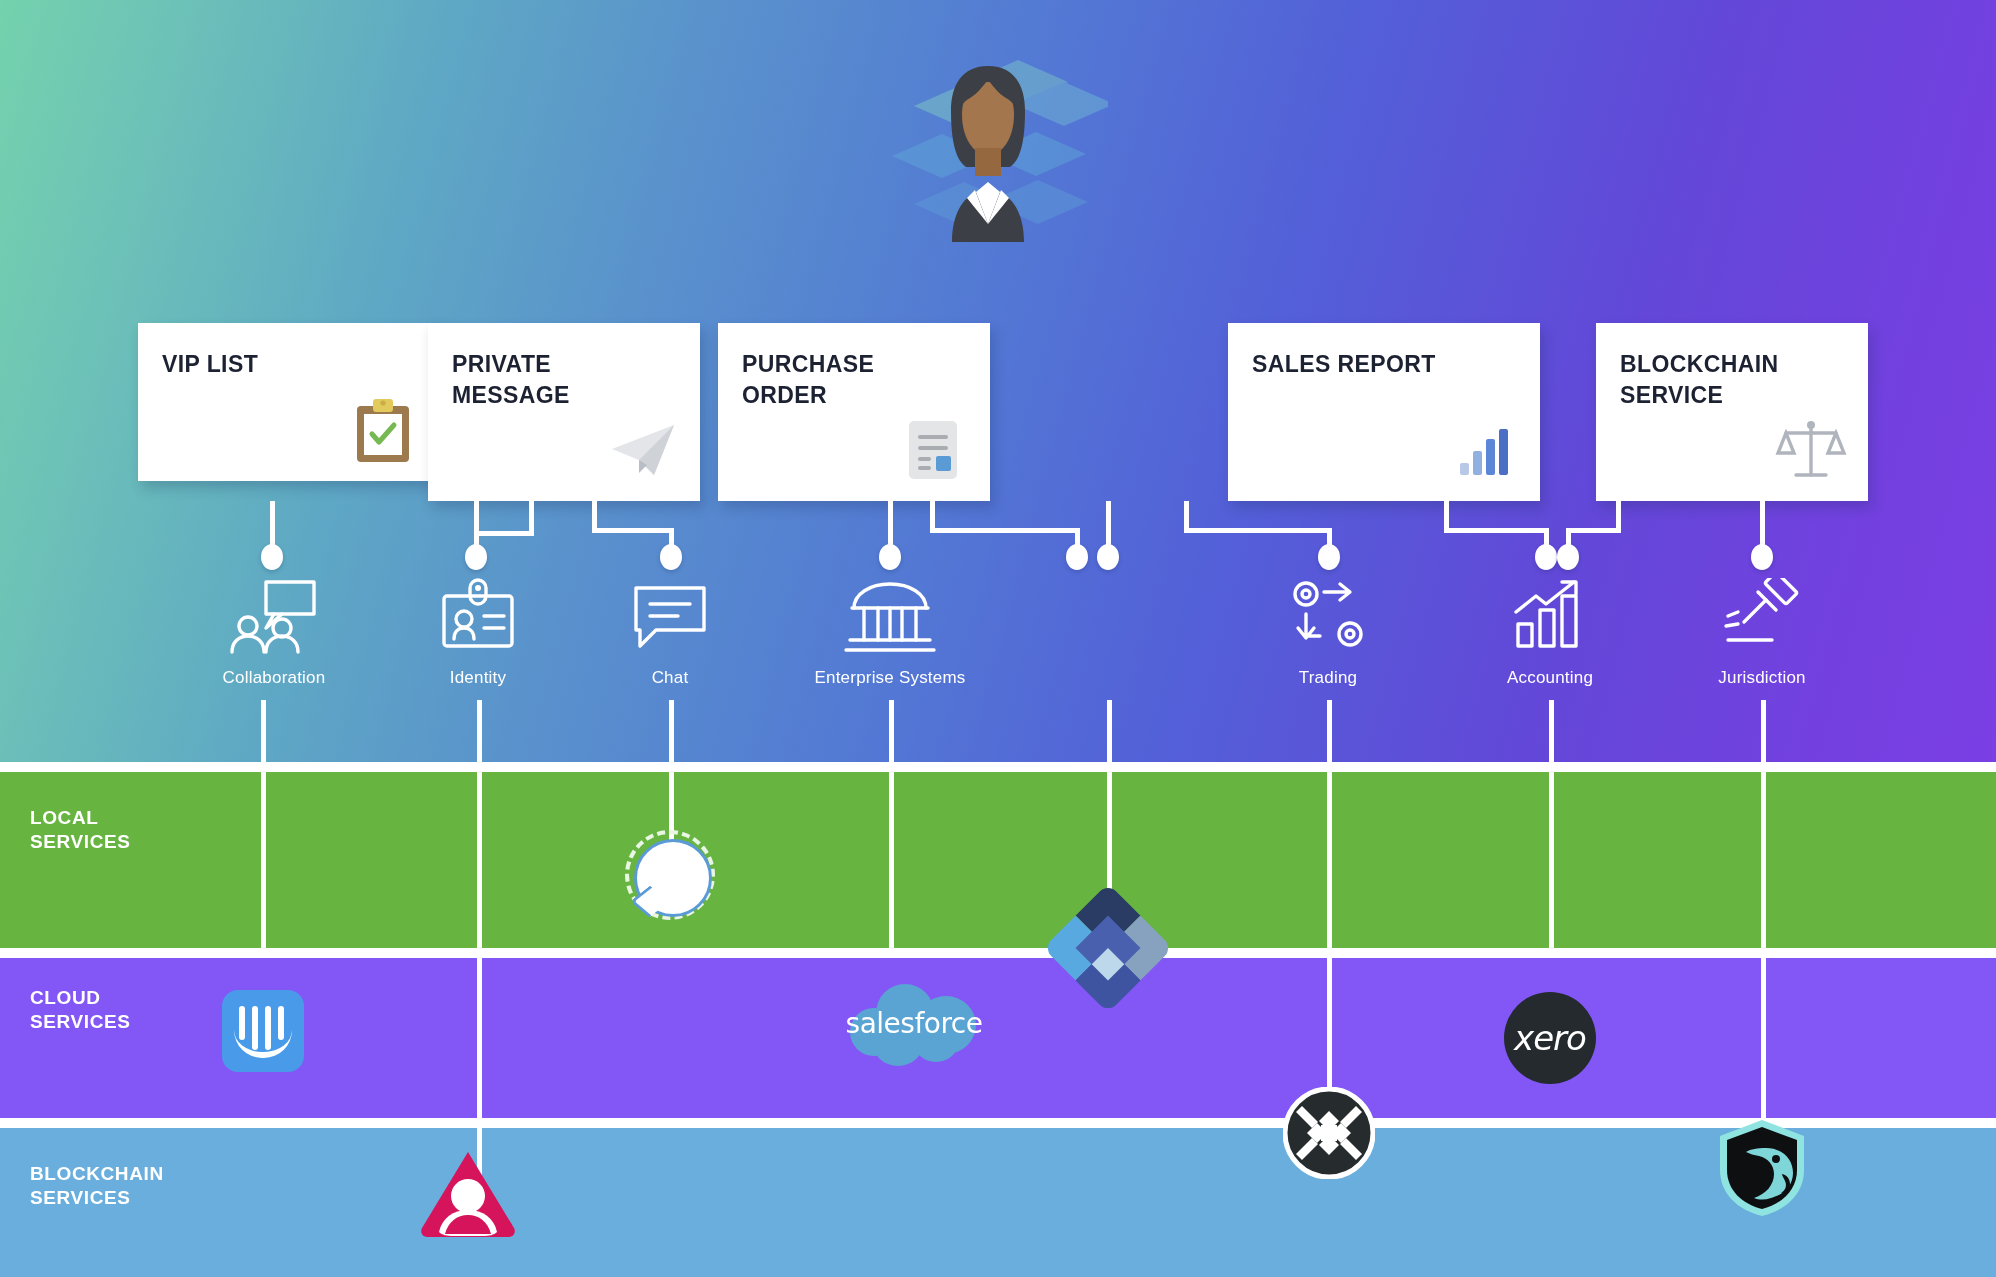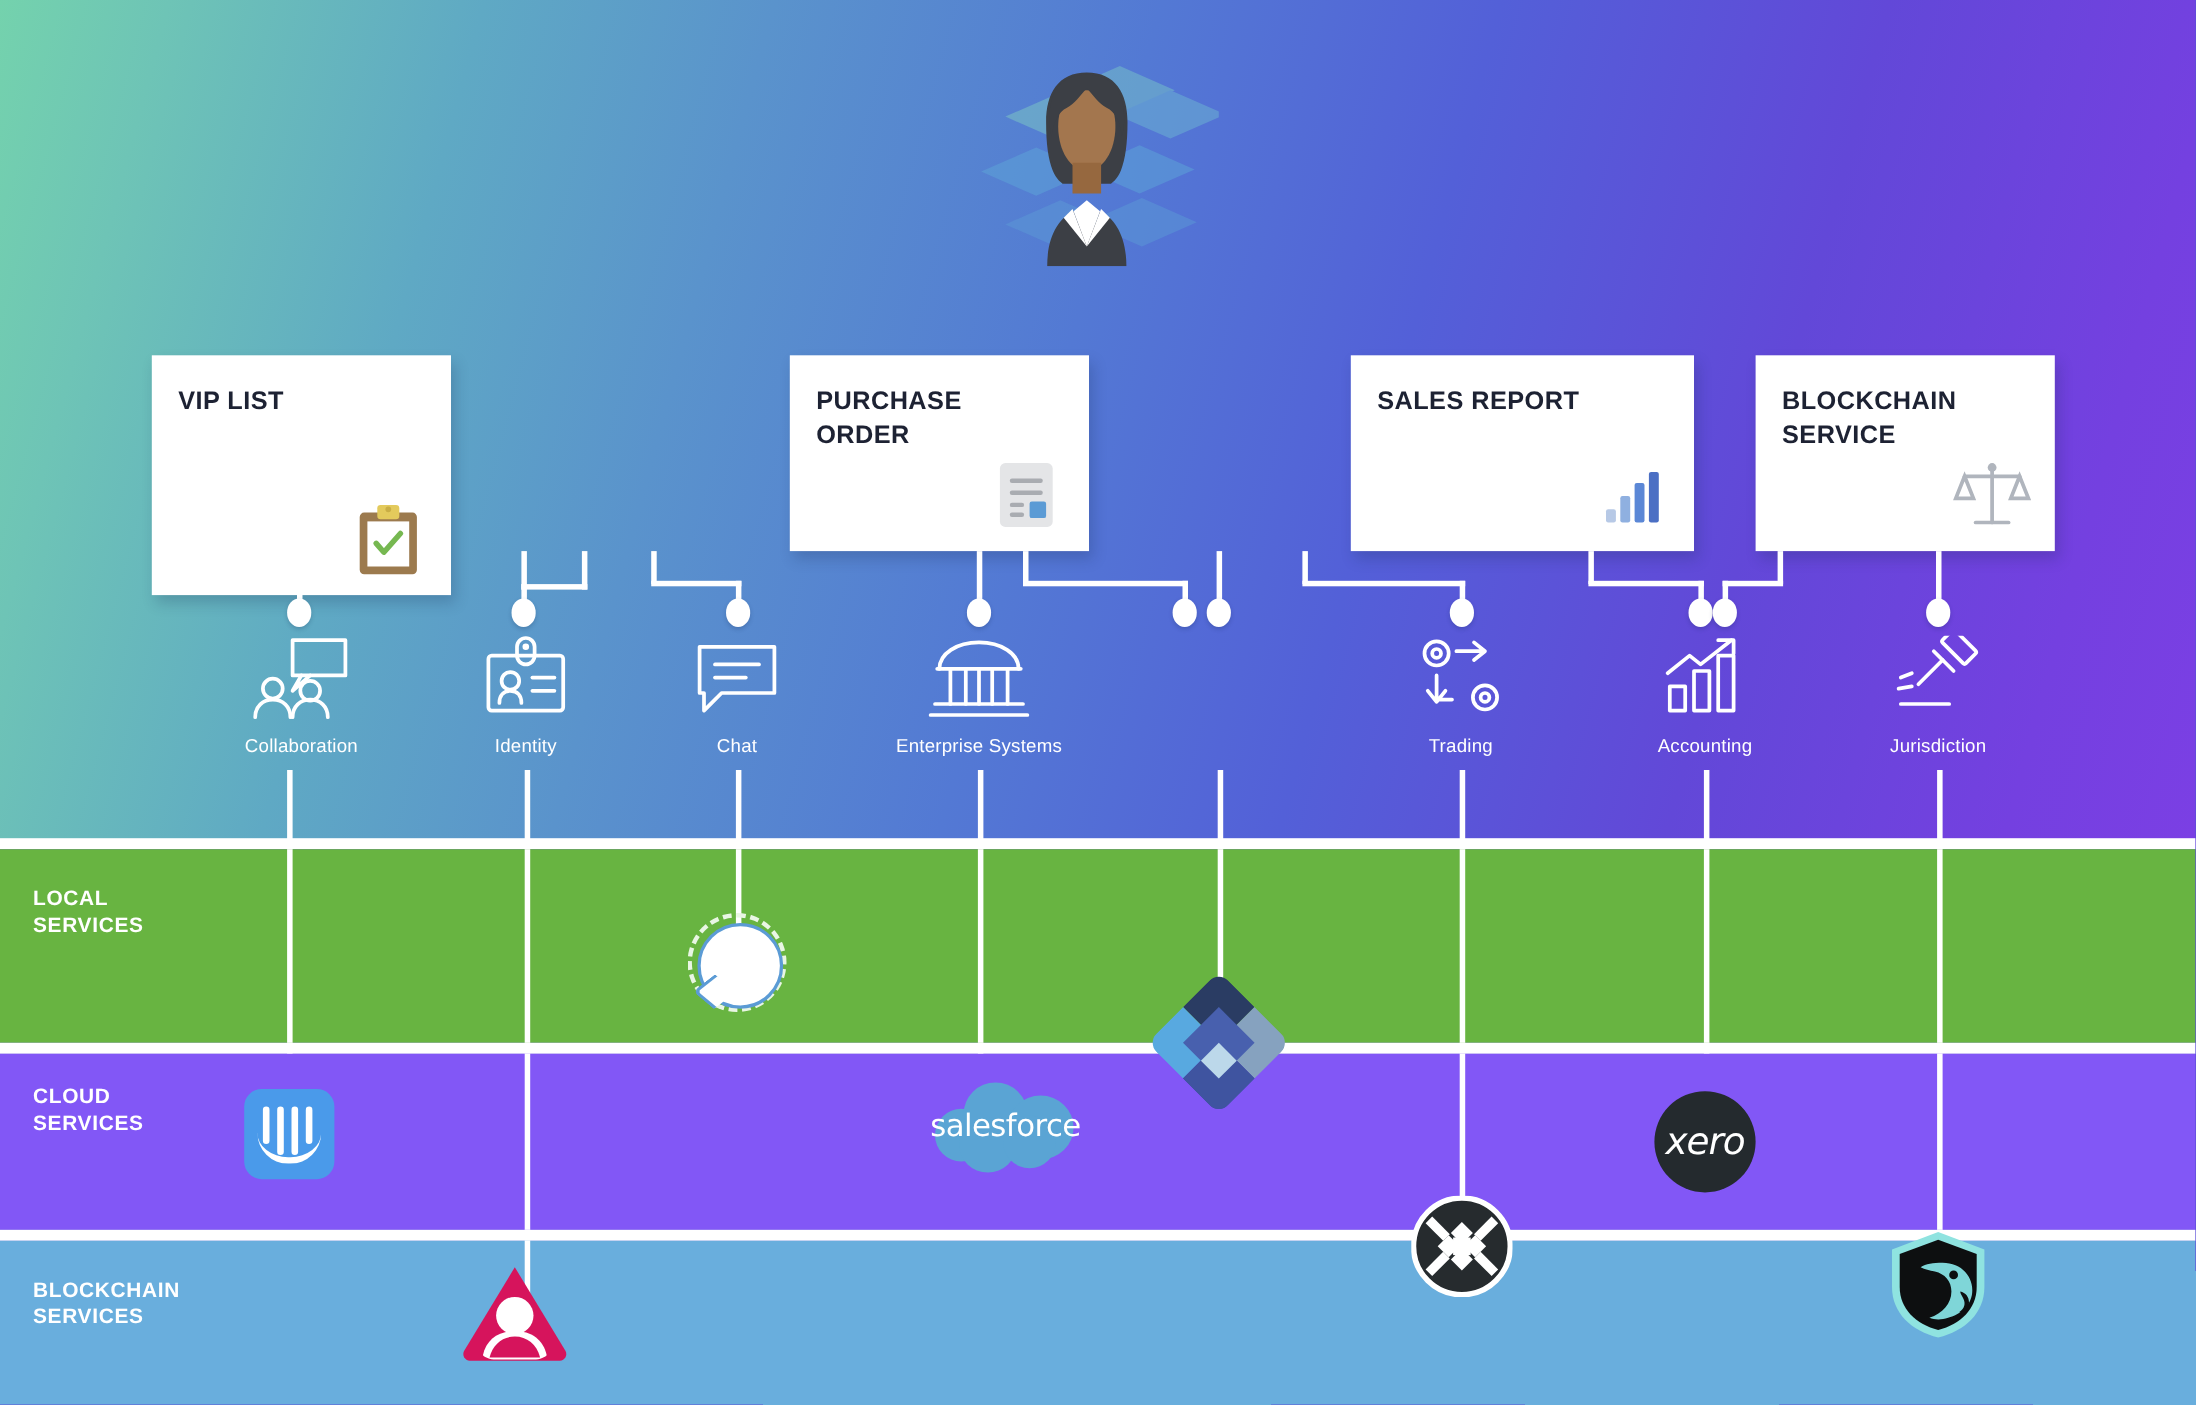--- a/index.html
+++ b/index.html
@@ -138,31 +138,40 @@
       <path d="M60 30c-18 0-26 14-26 33 0 22 11 40 26 40s26-18 26-40c0-19-8-33-26-33z" fill="#a3764e"></path>
       <path d="M60 16c-24 0-34 16-34 40 0 7 1 12 2 16 2-14 6-22 14-26 7-4 12-11 18-18 6 7 11 14 18 18 8 4 12 12 14 26 1-4 2-9 2-16 0-24-10-40-34-40z" fill="#3c3f45"></path>
       <path d="M47 96h26v28H47z" fill="#96683f"></path>
       <path d="M24 190c0-28 11-44 24-50l12 30 12-30c13 6 24 22 24 50z" fill="#3c3f45"></path>
       <path d="M48 140l12 32 12-32-12-10z" fill="#ffffff"></path>
       <path d="M47 138l13 34-21-26z" fill="#ffffff"></path>
       <path d="M73 138l-13 34 21-26z" fill="#ffffff"></path>
     </svg>
   </div>
 
-  <div class="card" style="left:138px;top:323px;width:272px;height:218px;">
+  <div class="card" style="left:138px;top:323px;width:272px;height:158px;padding-left:30px;">
     <div class="card-title">VIP LIST</div>
     <svg class="card-icon" viewBox="0 0 74 74">
       <rect x="11" y="13" width="52" height="56" rx="4" fill="#9c7a4e"></rect>
       <rect x="18" y="21" width="38" height="41" fill="#ffffff"></rect>
       <rect x="27" y="6" width="20" height="13" rx="3" fill="#e3ca5c"></rect>
       <circle cx="37" cy="10" r="2.6" fill="#c9ae45"></circle>
       <path d="M26 41l7 8 15-17" stroke="#76b851" stroke-width="5" fill="none" stroke-linecap="round" stroke-linejoin="round"></path>
     </svg>
   </div>
 
+  <div class="card" style="left:428px;top:323px;width:272px;height:178px;">
+    <div class="card-title">PRIVATE
+MESSAGE</div>
+    <svg class="card-icon" viewBox="0 0 74 74">
+      <path d="M6 36L68 12 48 62 33 47z" fill="#e3e5e8"></path>
+      <path d="M33 47l35-35-20 50z" fill="#cfd3d8"></path>
+      <path d="M33 47v13l8-8z" fill="#b9bec6"></path>
+    </svg>
+  </div>
 
   <div class="card" style="left:718px;top:323px;width:272px;height:178px;">
     <div class="card-title">PURCHASE
 ORDER</div>
     <svg class="card-icon" viewBox="0 0 74 74">
       <rect x="13" y="8" width="48" height="58" rx="5" fill="#e4e5e7"></rect>
       <rect x="22" y="22" width="30" height="4" rx="2" fill="#a9acb1"></rect>
       <rect x="22" y="33" width="30" height="4" rx="2" fill="#a9acb1"></rect>
       <rect x="22" y="44" width="13" height="4" rx="2" fill="#a9acb1"></rect>
       <rect x="22" y="53" width="13" height="4" rx="2" fill="#a9acb1"></rect>

